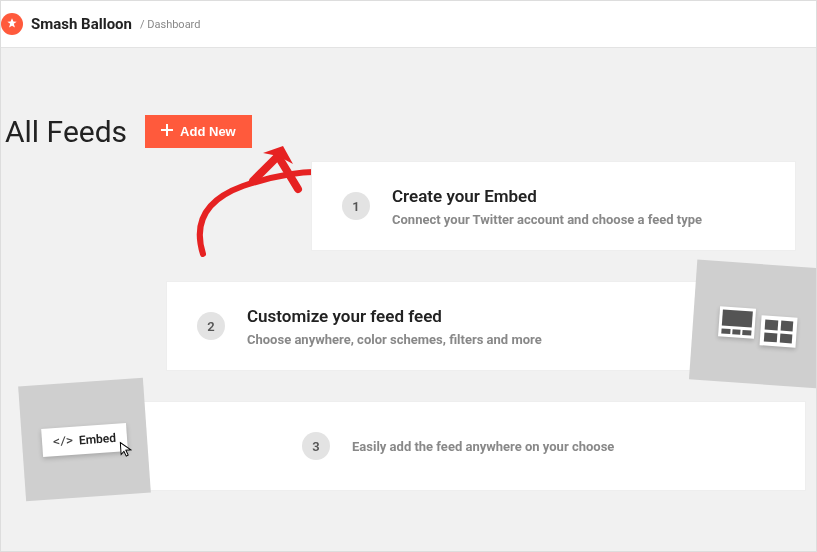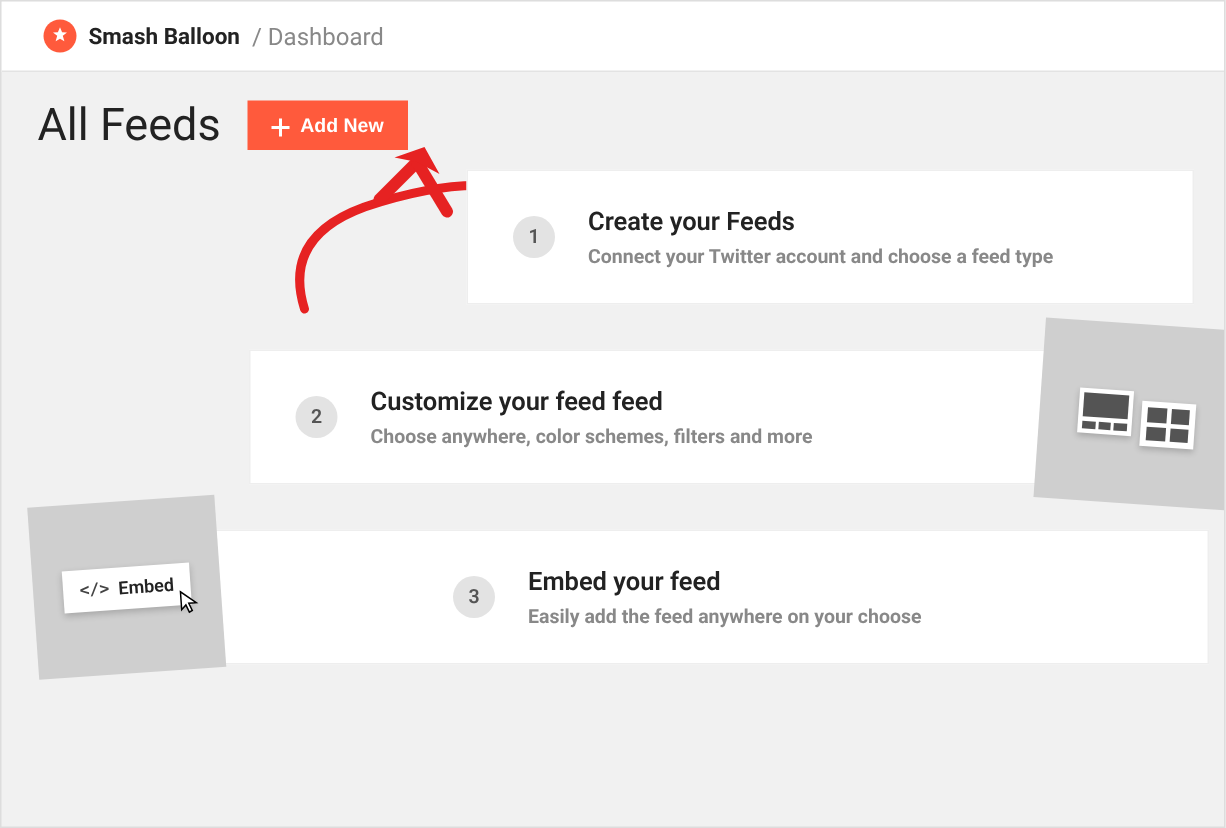--- a/index.html
+++ b/index.html
@@ -7,64 +7,65 @@
       font-family: -apple-system, BlinkMacSystemFont, "Segoe UI", Roboto, sans-serif;
       background: #f1f1f1;
       width: 817px;
       height: 552px;
       overflow: hidden;
       border: 1px solid #ddd;
     }
     .header {
       background: #fff;
       border-bottom: 1px solid #e3e3e3;
-      padding: 12px 28px;
+      padding: 12px 0;
       display: flex;
       align-items: center;
       gap: 8px;
     }
     .brand-logo {
       width: 22px;
       height: 22px;
       background: #ff5a3c;
       border-radius: 50%;
       display: flex;
       align-items: center;
       justify-content: center;
     }
     .brand-logo svg { width: 14px; height: 14px; }
     .brand-name {
       font-weight: 700;
       font-size: 15px;
       color: #222;
     }
     .breadcrumb {
-      font-size: 16px;
+      font-size: 11px;
       color: #888;
     }
     .title-row {
       display: flex;
       align-items: center;
-      padding: 18px 24px;
+      padding: 18px 4px;
       gap: 18px;
+      margin-top: 48px;
     }
     .page-title {
       font-size: 30px;
       font-weight: 400;
       color: #222;
     }
     .add-btn {
       background: #ff5a3c;
       color: #fff;
       border: none;
       padding: 9px 16px;
       font-size: 13px;
       font-weight: 600;
       display: flex;
-      align-items: flex-end;
+      align-items: flex-start;
       gap: 7px;
       cursor: pointer;
     }
     .plus-icon {
       width: 12px; height: 12px;
       display: inline-block;
       position: relative;
     }
     .plus-icon::before, .plus-icon::after {
       content: '';
@@ -227,21 +228,21 @@
     <path d="M 95 10 L 70 35" stroke="#e62222" stroke-width="8" fill="none" stroke-linecap="round"></path>
     <path d="M 95 10 L 115 43" stroke="#e62222" stroke-width="8" fill="none" stroke-linecap="round"></path>
     <path d="M 95 10 L 80 7 L 100 0 L 110 18 Z" fill="#e62222"></path>
   </svg>
 
   <div class="cards">
 
     <div class="card card1">
       <div class="step-num">1</div>
       <div class="step-text">
-        <h3>Create your Feeds</h3>
+        <h3>Create your Embed</h3>
         <p>Connect your Twitter account and choose a feed type</p>
       </div>
     </div>
 
     <div class="card card2">
       <div class="step-num">2</div>
       <div class="step-text">
         <h3>Customize your feed feed</h3>
         <p>Choose anywhere, color schemes, filters and more</p>
       </div>
@@ -272,19 +273,18 @@
           <span>Embed</span>
           <span class="cursor-icon">
             <svg width="14" height="16" viewBox="0 0 14 16">
                 <path d="M1 1 L1 13 L4 10 L6 15 L8 14 L6 9 L11 9 Z" fill="#fff" stroke="#000" stroke-width="1"></path>
               </svg>
           </span>
         </div>
       </div>
       <div class="step-num">3</div>
       <div class="step-text">
-        <h3>Embed your feed</h3>
         <p>Easily add the feed anywhere on your choose</p>
       </div>
     </div>
 
   </div>
 </div>
 
 </body></html>

